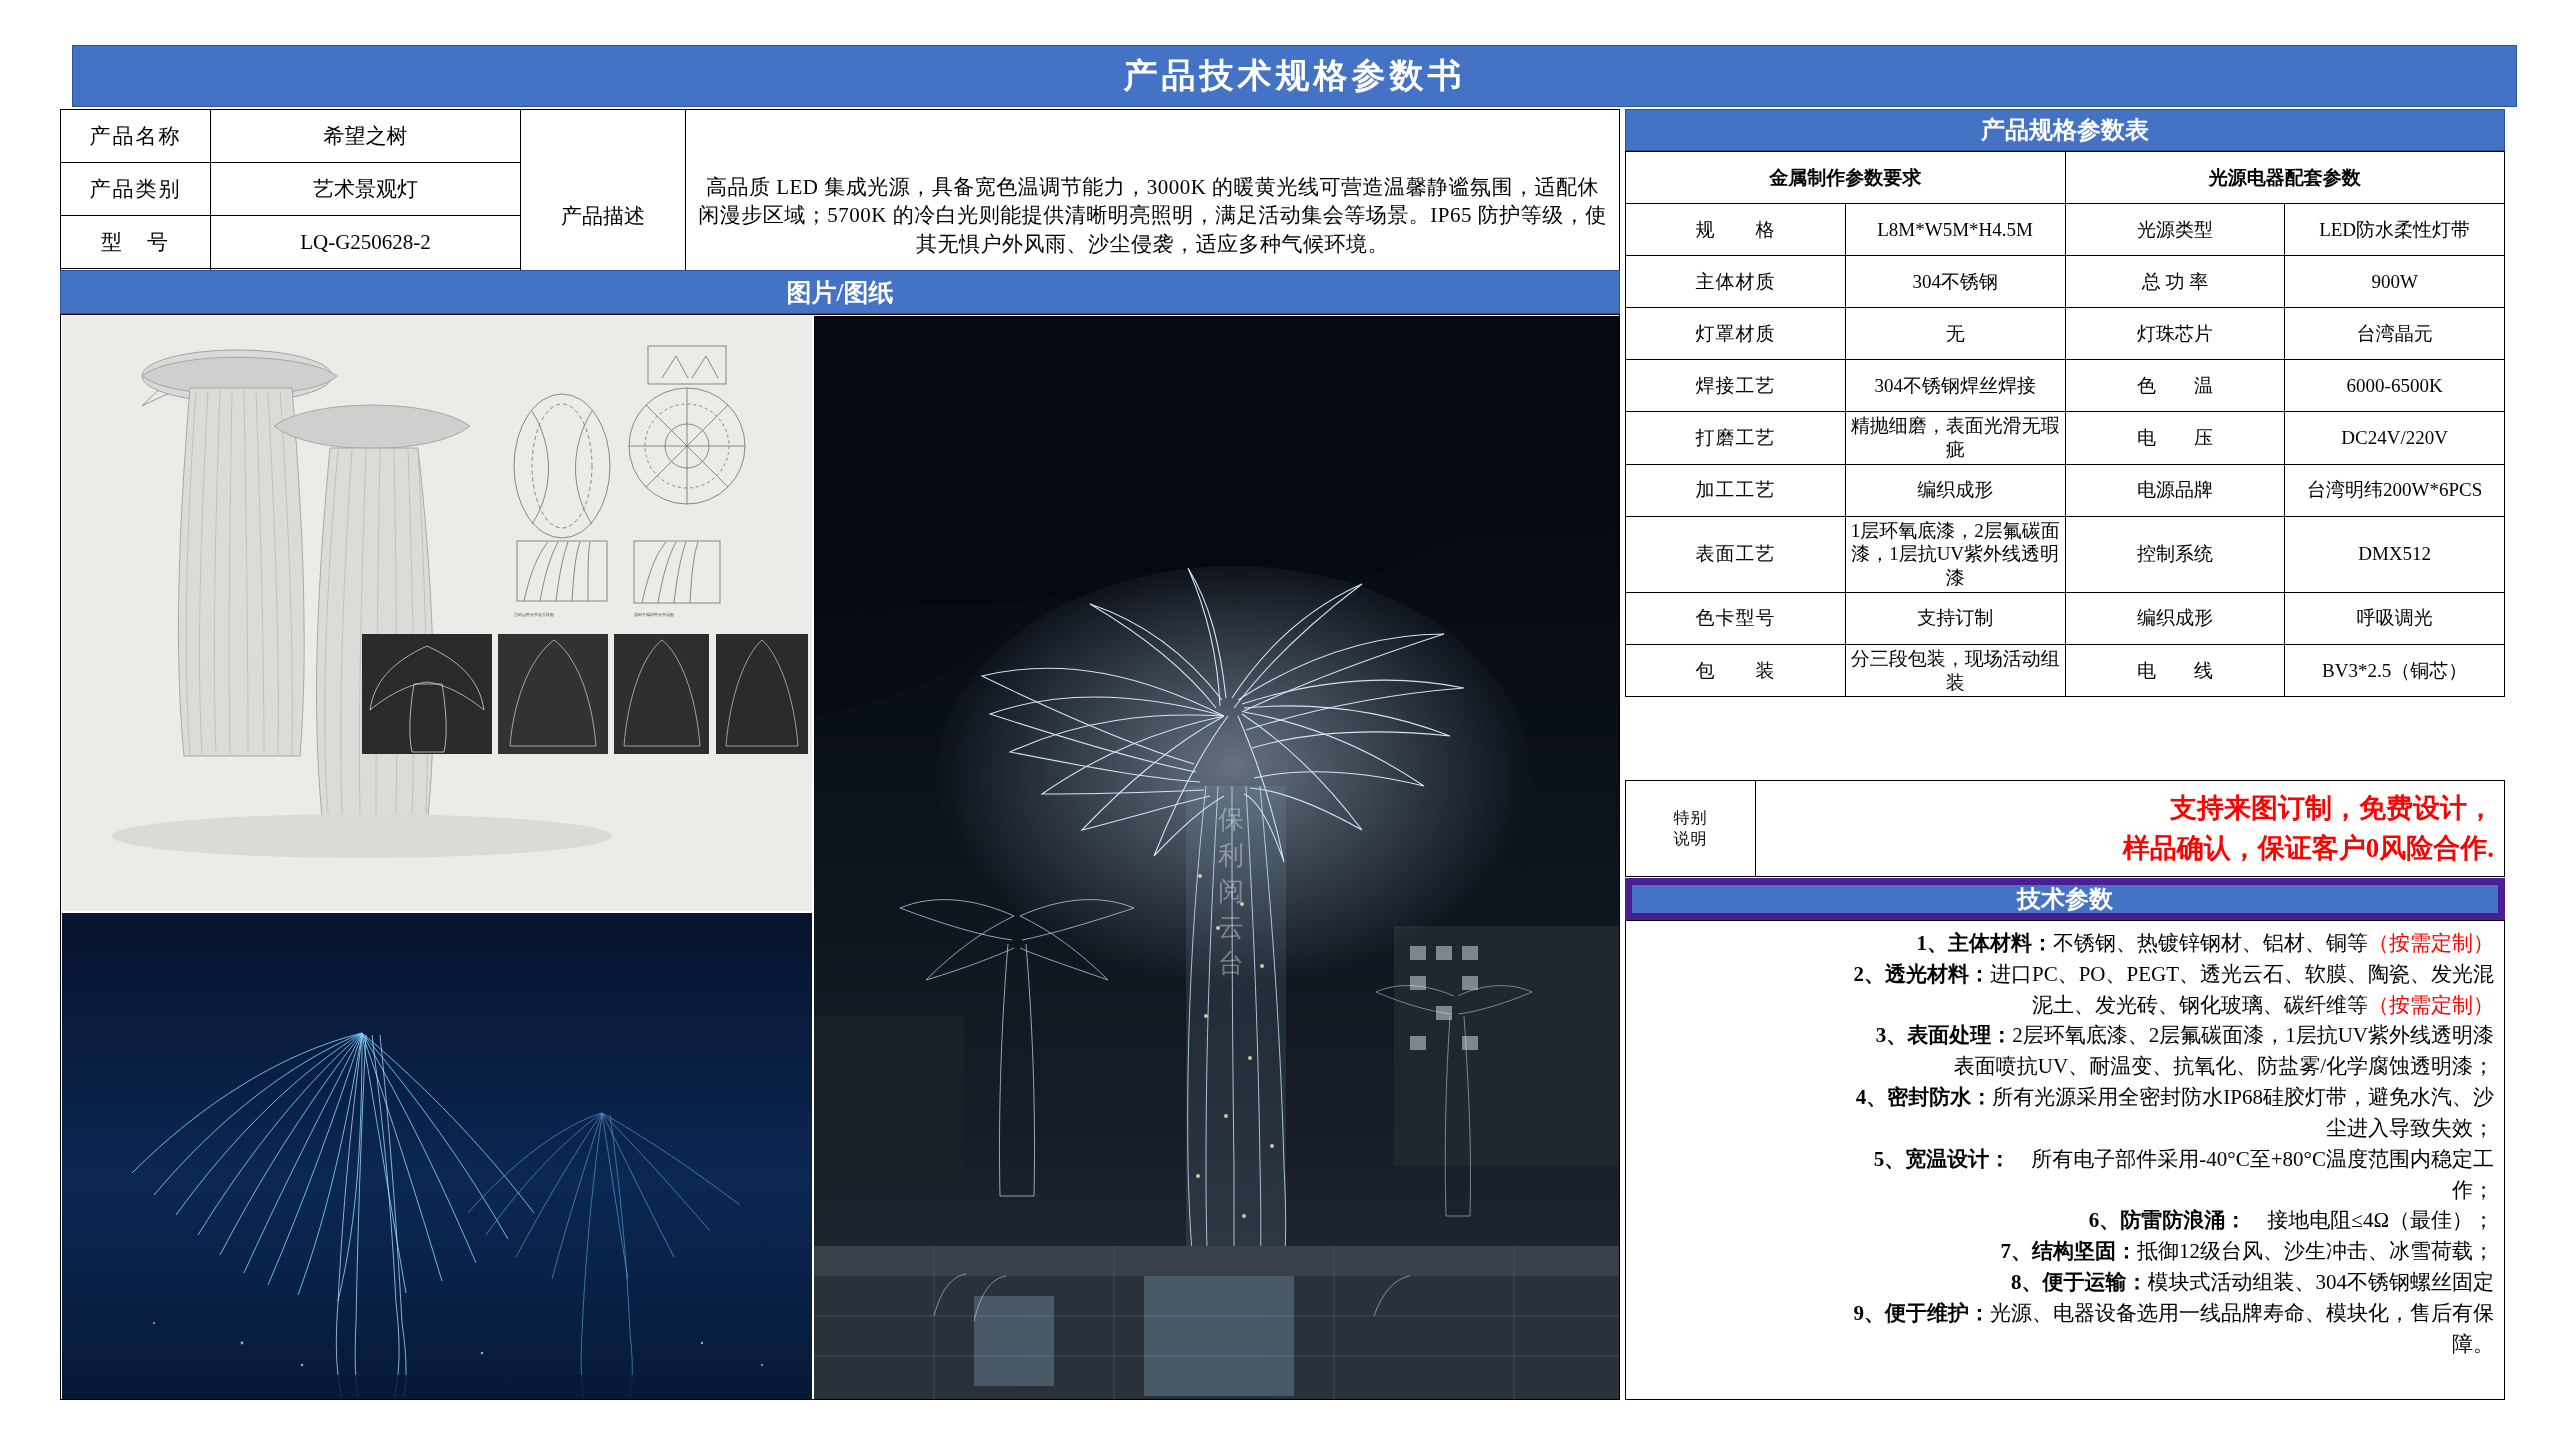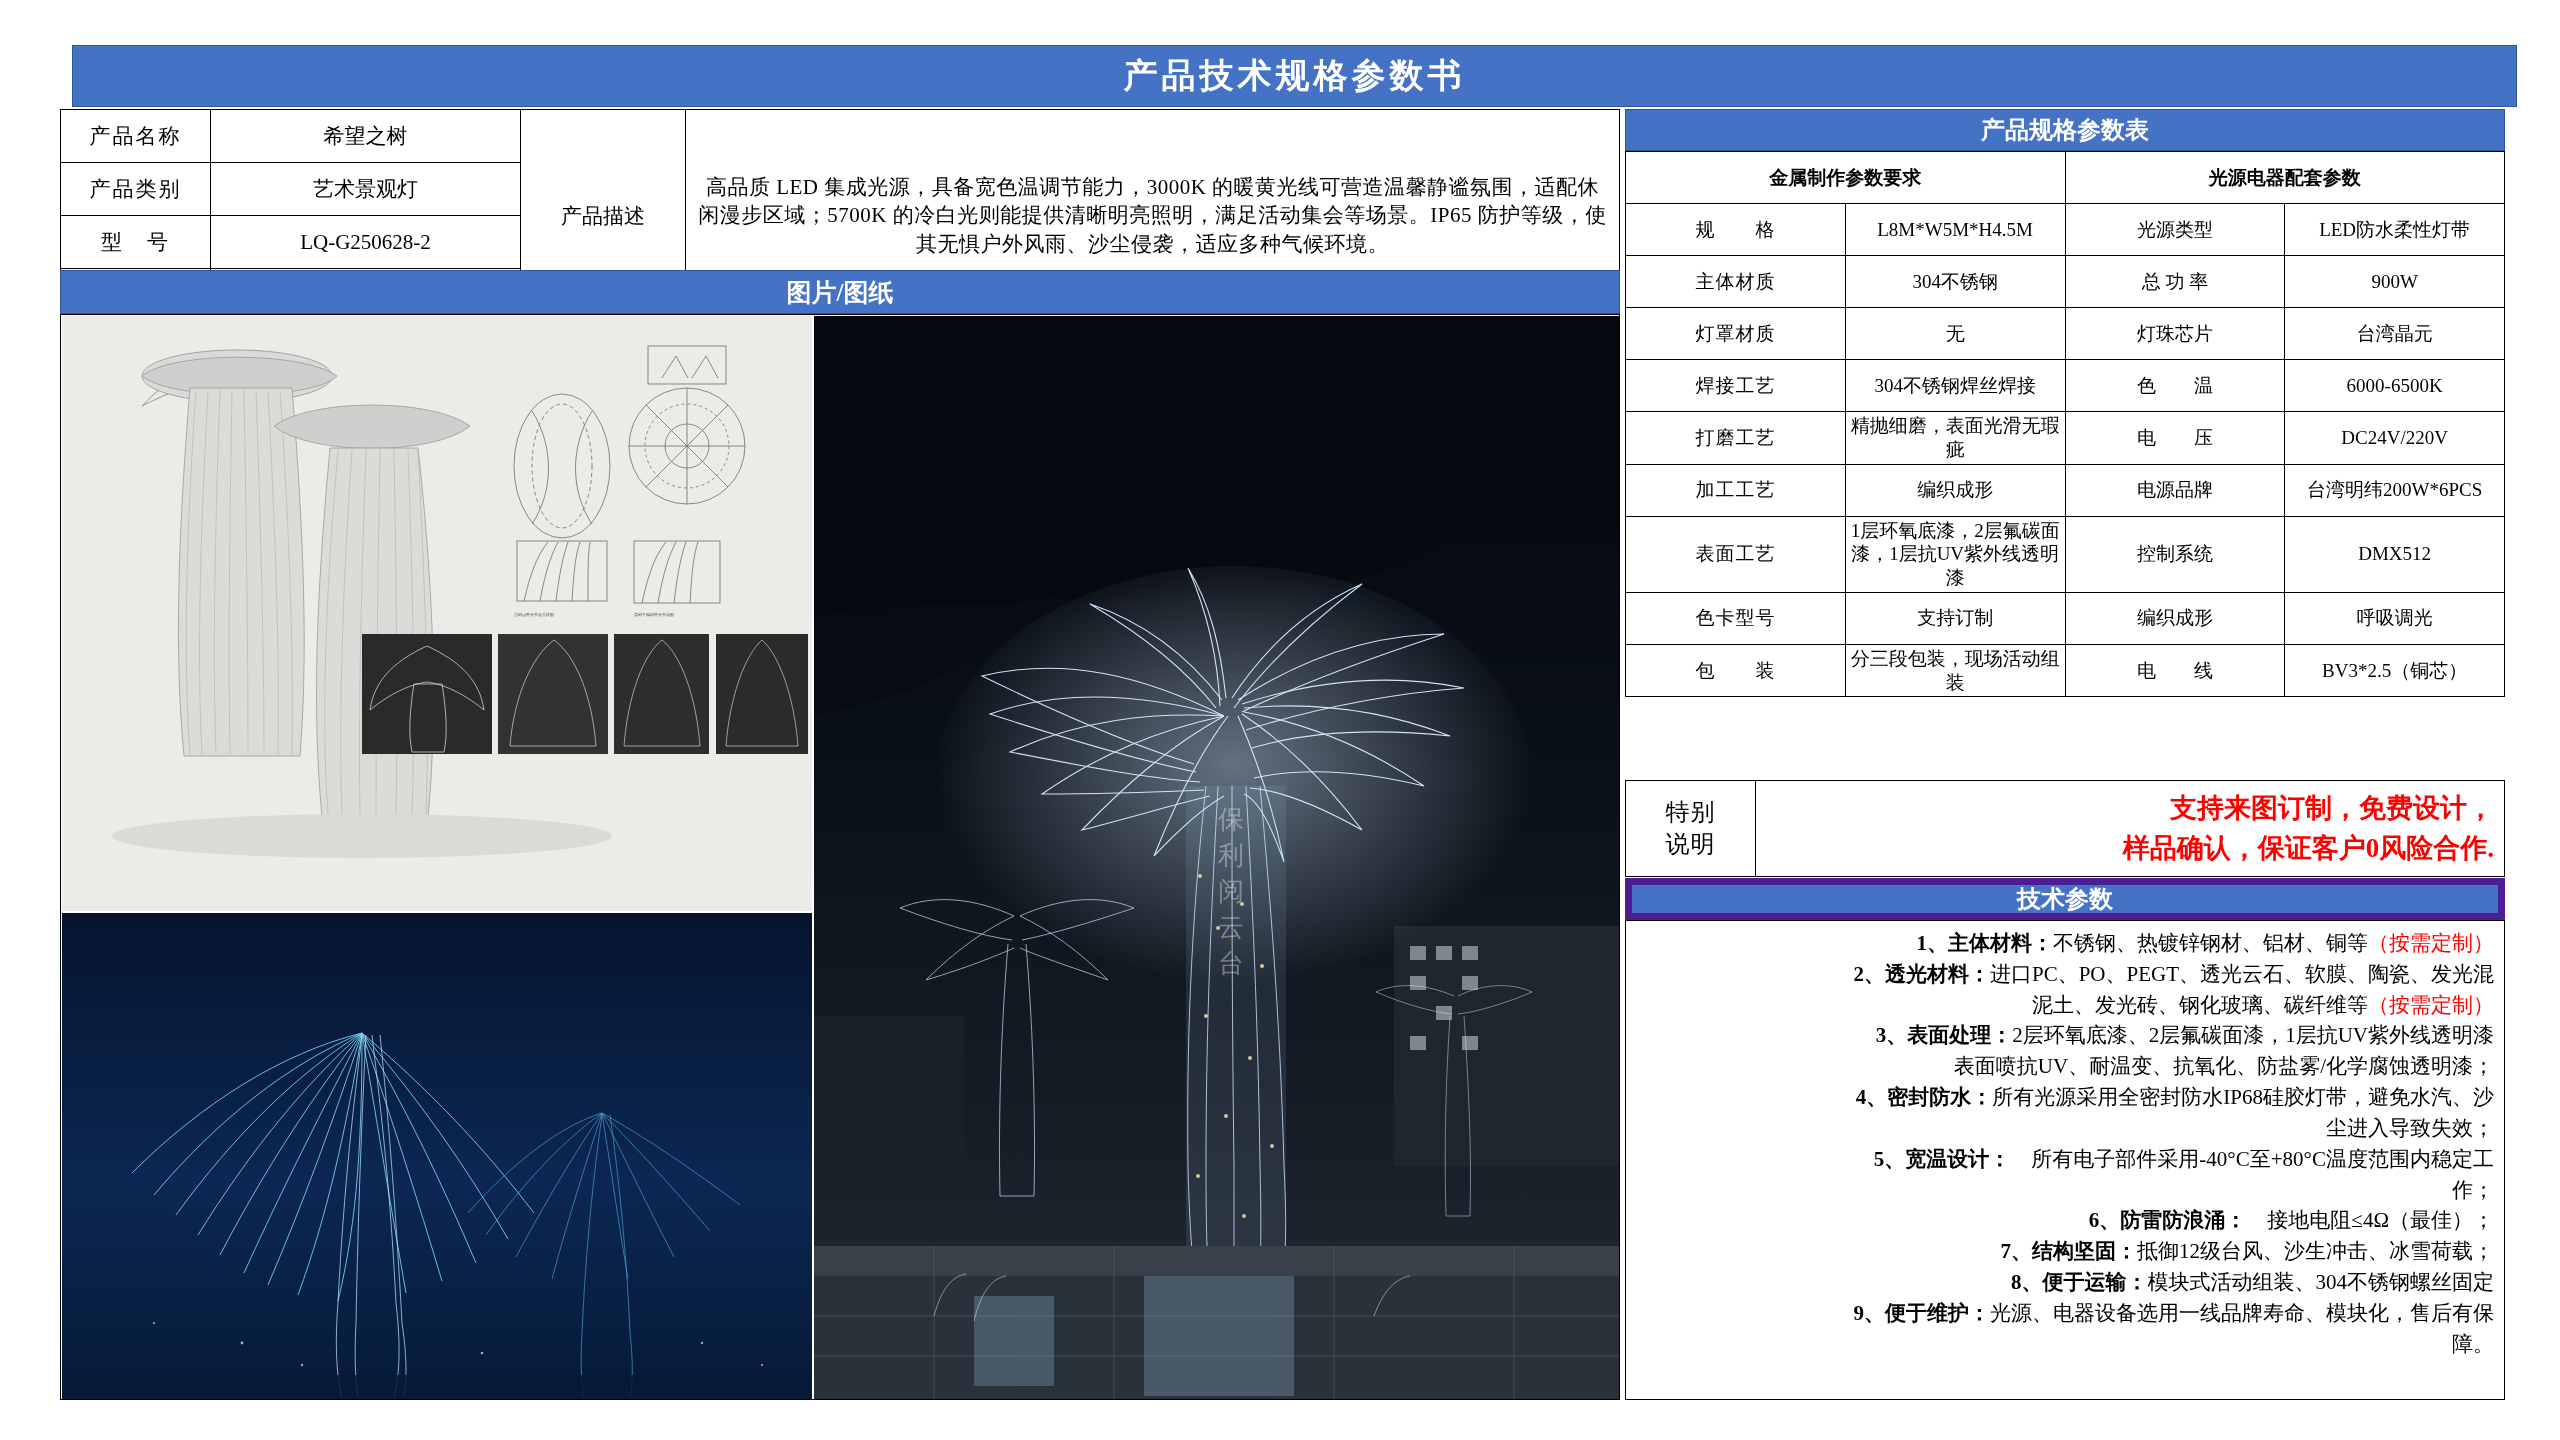--- a/index.html
+++ b/index.html
@@ -150,21 +150,21 @@
     table-layout: fixed;
   }
   .note-table td {
     border: 1px solid #000;
     vertical-align: middle;
     box-sizing: border-box;
   }
   .note-label {
     width: 130px;
     text-align: center;
-    font-size: 24px;
+    font-size: 16px;
     letter-spacing: 1px;
     height: 96px;
     line-height: 1.3;
   }
   .note-body {
     color: #ff0000;
     font-weight: bold;
     font-size: 27px;
     line-height: 1.45;
     padding: 4px 10px;

